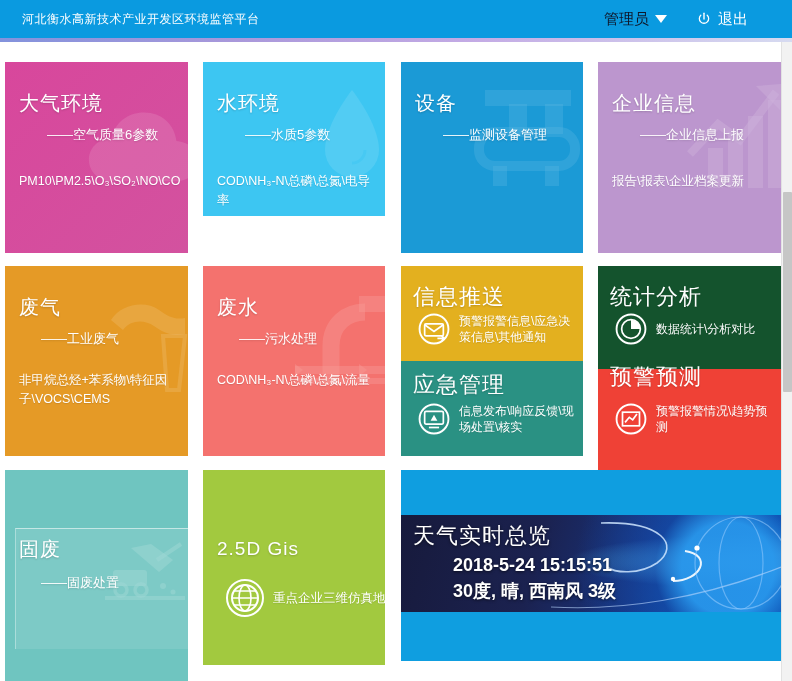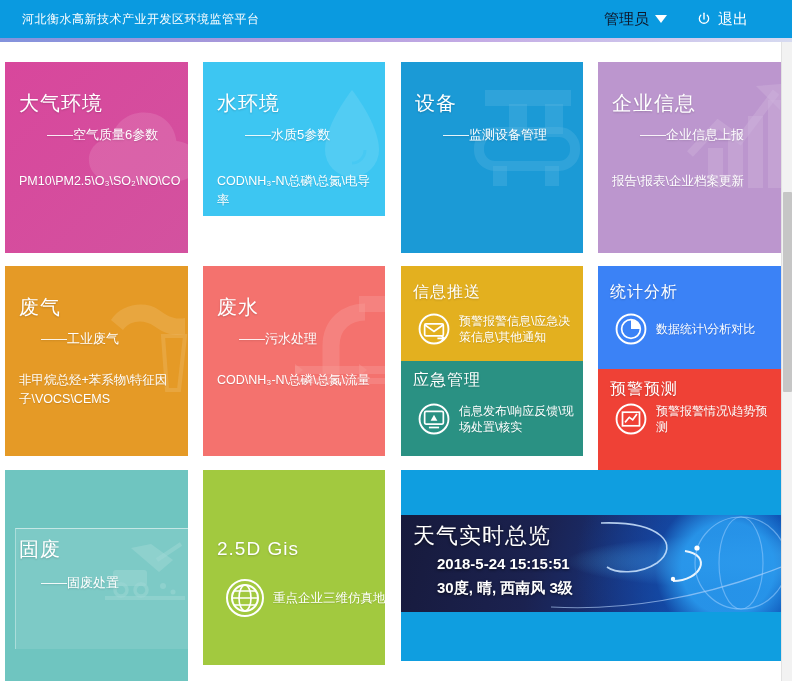--- a/index.html
+++ b/index.html
@@ -71,30 +71,30 @@
   
   #tile-air   { left:5px;   top:20px;  width:183px; height:191px; background:#d8479c; background:linear-gradient(135deg,#d8479c,#d3529f); }
   #tile-water { left:203px; top:20px;  width:182px; height:154px; background:#3dc6f2; }
   #tile-dev   { left:401px; top:20px;  width:182px; height:191px; background:#1b9ad6;padding-left:36px; }
   #tile-ent   { left:598px; top:20px;  width:183px; height:191px; background:#bc96ce; }
 
   
   #tile-gas   { left:5px;   top:224px; width:183px; height:190px; background:#e59a26; }
   #tile-waste { left:203px; top:224px; width:182px; height:190px; background:#f4726e; }
   #tile-push  { left:401px; top:224px; width:182px; height:190px; background:#e3b01f; }
-  #tile-stat  { left:598px; top:224px; width:183px; height:206px; background:#3b82f6; }
+  #tile-stat  { left:598px; top:224px; width:183px; height:206px; background:#14532d; }
 
   .half-b {
     position:absolute; left:0; right:0; bottom:0; height:50%;
   }
   #tile-push .half-b { background:#2a9183; }
   #tile-stat .half-b { background:#ef4136; }
 
   .mini-ttl {
-    position:absolute; left:12px; font-size:16px; letter-spacing:1px;
+    position:absolute; left:12px; font-size:22px; letter-spacing:1px;
     text-shadow: 0 1px 2px rgba(0,0,0,.18);
   }
   .mini-row { position:absolute; display:flex; align-items:center; gap:8px; }
   .mini-txt { font-size:12px; line-height:16px; width:122px; text-shadow: 0 1px 1px rgba(0,0,0,.12); }
   .circ { flex:0 0 auto; width:34px; height:34px; }
 
   
   #tile-solid { left:5px;   top:428px; width:183px; height:219px; background:#6fc5c0; }
   #tile-gis   { left:203px; top:428px; width:182px; height:195px; background:#a2c council; background:#a2c93f; }
   #tile-wx    { left:401px; top:428px; width:380px; height:191px; background:#0f9ee0; }
@@ -112,21 +112,21 @@
       radial-gradient(circle at 86% 55%, rgba(40,150,235,.95) 0 14%, rgba(20,80,180,.55) 22%, rgba(0,0,0,0) 46%),
       radial-gradient(ellipse at 100% 48%, rgba(90,200,250,.85) 0 10%, rgba(0,0,0,0) 40%),
       linear-gradient(105deg,#171a3c 0%, #1b2250 36%, #17337d 62%, #0b4fa8 82%, #0a63c2 100%);
     overflow:hidden;
   }
   .wx-title {
     position:absolute; left:12px; top:6px; font-size:22px; color:#fff;
     letter-spacing:1px; text-shadow:0 1px 3px rgba(0,0,0,.6);
   }
   .wx-line {
-    position:absolute; left:36px; font-size:15px; color:#fff; font-weight:bold;
+    position:absolute; left:52px; font-size:18px; color:#fff; font-weight:bold;
     text-shadow:0 1px 3px rgba(0,0,0,.6); white-space:nowrap;
   }
   #wx-l1 { top:40px; }
   #wx-l2 { top:64px; }
 
   
   .scrollbar {
     position:absolute; right:0; top:42px; width:11px; height:639px;
     background:#f2f2f2; border-left:1px solid #e2e2e2;
   }
@@ -256,21 +256,21 @@
     <div class="half-b"></div>
     <div class="mini-ttl" style="top:16px">统计分析</div>
     <div class="mini-row" style="left:16px;top:46px">
       <svg class="circ" viewBox="0 0 40 40">
         <circle cx="20" cy="20" r="17" fill="none" stroke="#fff" stroke-width="2.2"></circle>
         <path d="M20 20 V9 a11 11 0 0 1 11 11 z" fill="#fff"></path>
         <circle cx="20" cy="20" r="11" fill="none" stroke="#fff" stroke-width="2"></circle>
       </svg>
       <div class="mini-txt">数据统计\分析对比</div>
     </div>
-    <div class="mini-ttl" style="top:113px">预警预测</div>
+    <div class="mini-ttl" style="top:96px">预警预测</div>
     <div class="mini-row" style="left:16px;top:136px">
       <svg class="circ" viewBox="0 0 40 40">
         <circle cx="20" cy="20" r="17" fill="none" stroke="#fff" stroke-width="2.2"></circle>
         <rect x="10" y="12" width="20" height="16" fill="none" stroke="#fff" stroke-width="2"></rect>
         <path d="M13 24 l5 -6 l4 3 l5 -7" stroke="#fff" stroke-width="2" fill="none"></path>
       </svg>
       <div class="mini-txt">预警报警情况\趋势预测</div>
     </div>
   </div>
 

